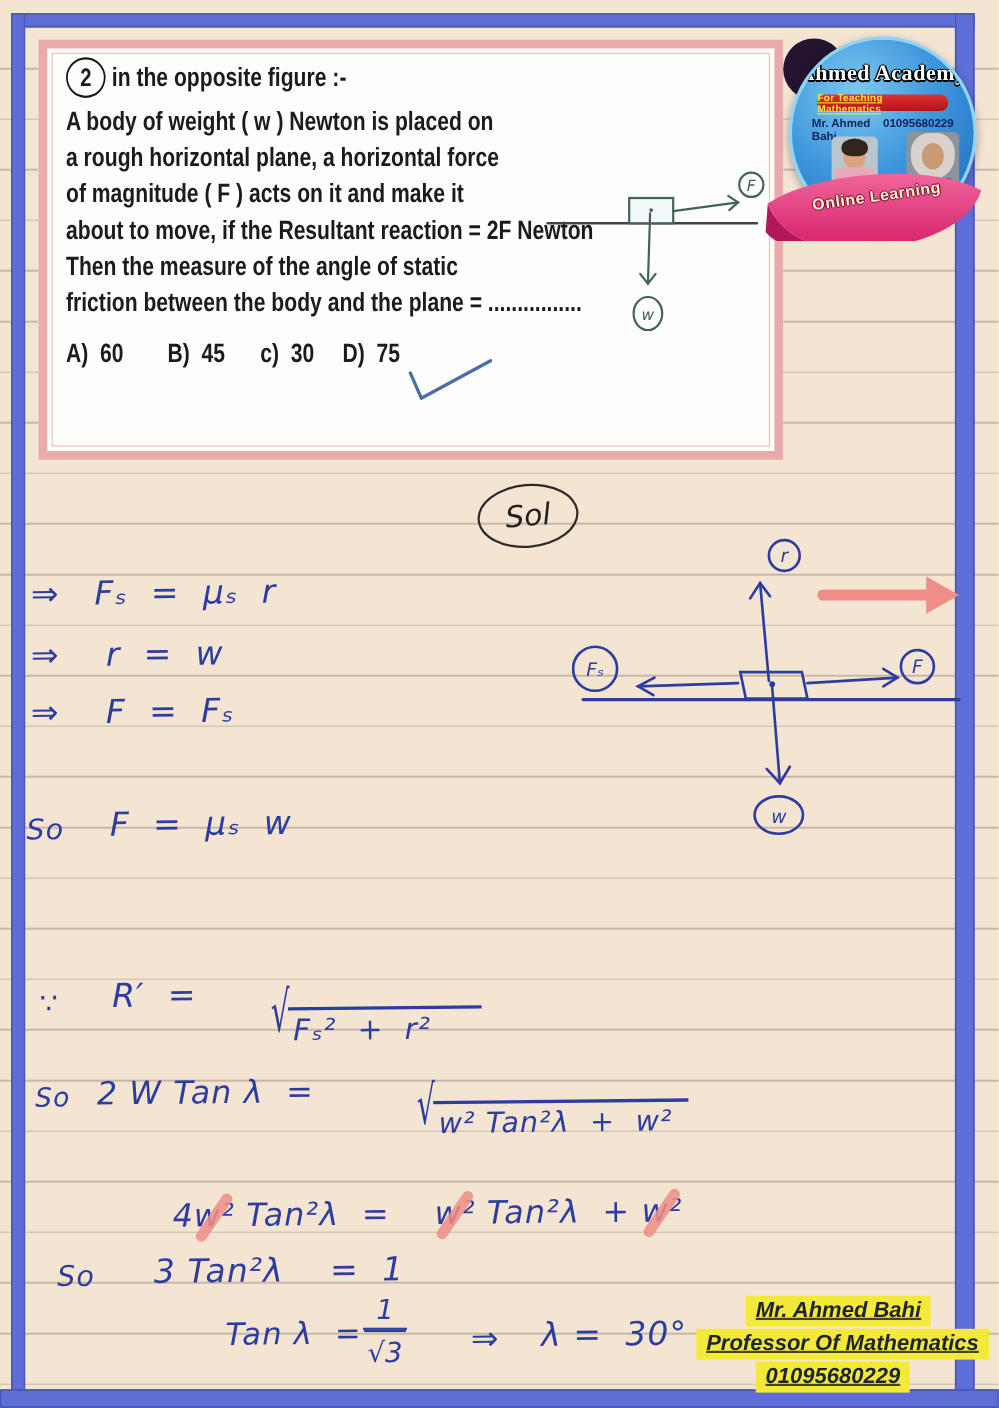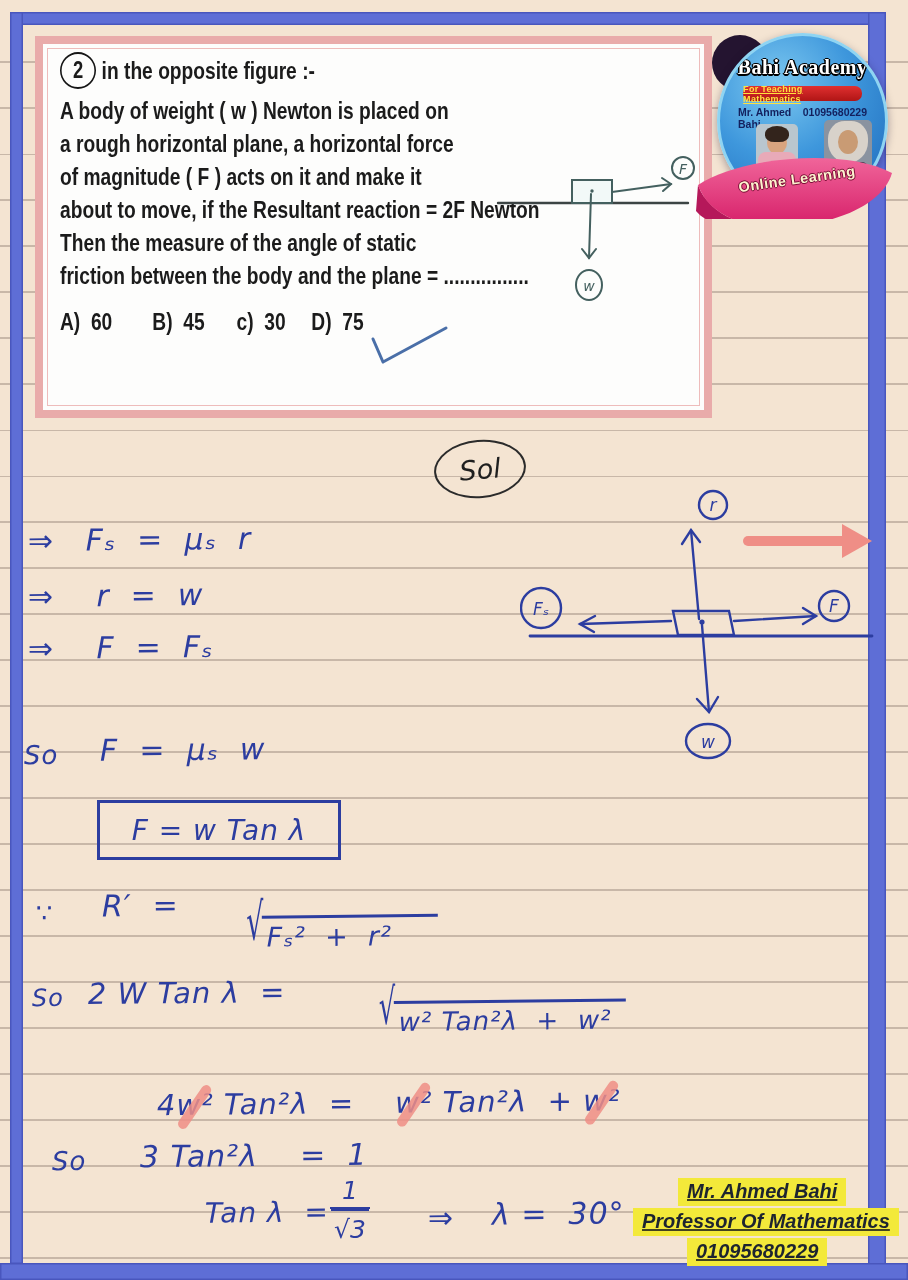--- a/index.html
+++ b/index.html
@@ -148,21 +148,21 @@
     <text x="111" y="143" font-size="14" fill="#44605f" text-anchor="middle">w</text>
   </svg>
 
   <svg style="position:absolute;left:358px;top:320px;" width="95" height="52" viewBox="0 0 95 52">
     <path d="M88,8 L25,42 M25,42 L15,19" stroke="#4a6fa8" stroke-width="3" fill="none" stroke-linecap="round"></path>
   </svg>
 
   <div class="logo">
     <div class="logo-backdrop"></div>
     <div class="logo-circle">
-      <div class="logo-title">Bahi Academy</div>
+      <div class="logo-title">Ahmed Academy</div>
       <div class="logo-banner">For Teaching Mathematics</div>
       <div class="logo-row">
         <span>Mr. Ahmed Bahi</span>
         <span>01095680229</span>
       </div>
       <div class="photo photo-teacher">
         <div class="face"></div>
           <div class="hair"></div>
           <div class="shirt"></div>
       </div>
@@ -191,23 +191,20 @@
     <span>Sol</span>
   </div>
 
   <div class="hw" style="left:28px;top:522px;font-size:30px;">⇒   Fₛ  =  μₛ  r</div>
   <div class="hw" style="left:28px;top:578px;font-size:30px;">⇒    r  =  w</div>
   <div class="hw" style="left:28px;top:630px;font-size:30px;">⇒    F  =  Fₛ</div>
 
   <div class="hw" style="left:24px;top:740px;font-size:26px;">So</div>
   <div class="hw" style="left:100px;top:732px;font-size:30px;">F  =  μₛ  w</div>
 
-  <div class="boxed">
-    <span>F  =  w Tan λ</span>
-  </div>
 
   <div class="hw" style="left:36px;top:898px;font-size:26px;">∵</div>
   <div class="hw" style="left:102px;top:888px;font-size:30px;">R′  =</div>
   <div class="hw" style="left:208px;top:884px;font-size:27px;">
     <span class="radical"><span class="rt">√</span><span class="radicand pad-r">Fₛ²  +  r²</span></span>
   </div>
 
   <div class="hw" style="left:32px;top:984px;font-size:24px;">So</div>
   <div class="hw" style="left:88px;top:976px;font-size:29px;">2 W Tan λ  =</div>
   <div class="hw" style="left:342px;top:970px;font-size:26px;">

